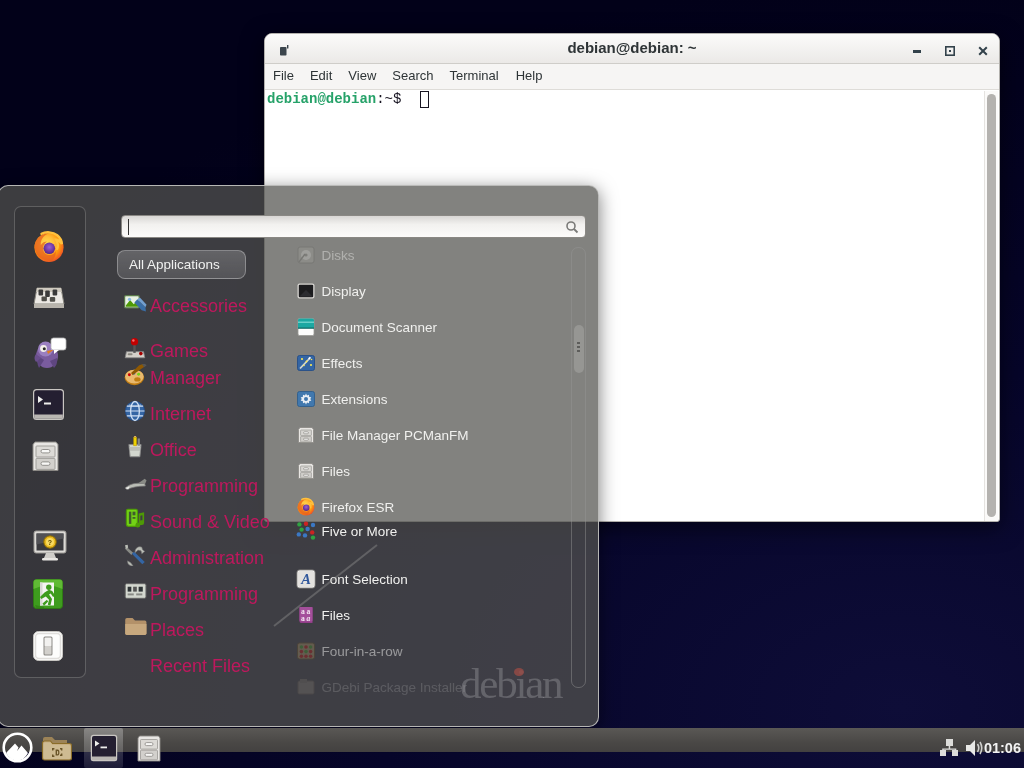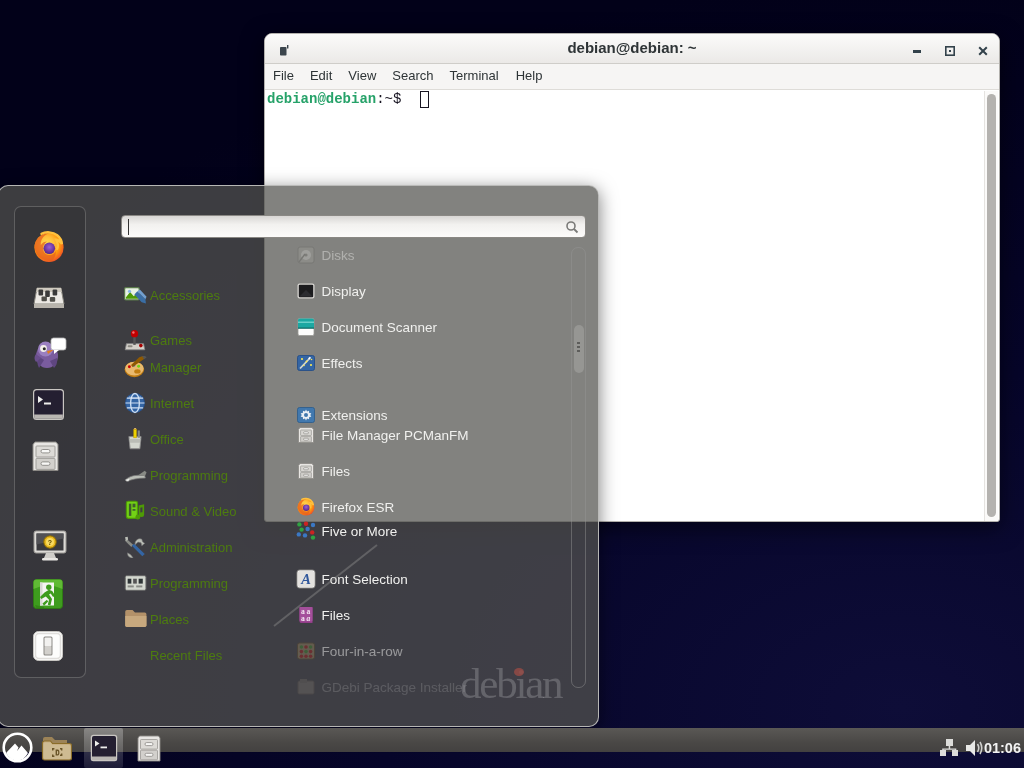--- a/index.html
+++ b/index.html
@@ -47,21 +47,21 @@
   .sicon { position:absolute; left:33px; }
 
   #searchbox { position:absolute; left:121.5px; top:28.5px; width:465px; height:23px;
                border-radius:4px; border:1px solid #8a8884;
                background:linear-gradient(#d8d6d4 0%, #f2f1ef 40%, #fcfbfa 100%); }
   #searchcursor { position:absolute; left:6px; top:3px; width:1px; height:16px; background:#333; }
   #allapps { position:absolute; left:118px; top:63.5px; width:129px; height:29px;
              background:linear-gradient(rgba(255,255,255,0.20),rgba(255,255,255,0.12));
              border:1px solid rgba(255,255,255,0.30); border-radius:8px; color:#f0f1f0;
              font-size:13.5px; line-height:27px; padding-left:11px; }
-  .cat { position:absolute; left:125px; width:180px; height:22px; color:#4d7c0f; font-size:13px; }
+  .cat { position:absolute; left:125px; width:180px; height:22px; color:#be185d; font-size:18px;margin-top:8px; }
   .cat svg { transform:scale(1.22); transform-origin:0 50%; }
   .cat .ci { position:absolute; left:0; top:1px; }
   .cat .ct { position:absolute; left:26px; top:3px; }
   .app { position:absolute; left:296.5px; width:280px; height:22px; color:#f0f0ee; font-size:13.5px; }
   .app .ai { position:absolute; left:0; top:0; }
   .app .at { position:absolute; left:26px; top:3px; }
   #mscrolltrack { position:absolute; left:572px; top:61px; width:15px; height:441px;
                   border:1px solid rgba(150,150,150,0.45); border-radius:7px; }
   #mscrollthumb { position:absolute; left:574.5px; top:139px; width:10px; height:48px;
                   background:#969693; border-radius:5px; }
@@ -201,20 +201,21 @@
     </svg>
   </div>
 
   <div id="searchbox">
     <div id="searchcursor"></div>
     <svg style="position:absolute;right:6px;top:4px" width="14" height="14" viewBox="0 0 14 14">
         <circle cx="6" cy="6" r="4" fill="none" stroke="#7a7a78" stroke-width="1.6"></circle>
         <path d="M9 9 L12.5 12.5" stroke="#7a7a78" stroke-width="1.8"></path>
       </svg>
   </div>
+  <div id="allapps">All Applications</div>
 
   <div id="cats">
     <div class="cat" style="top:99px">
         <svg class="ci" width="19" height="18" viewBox="0 0 19 18">
           <rect x="0.5" y="3" width="12" height="10" rx="1" fill="#e8f2e2" stroke="#5a7a4a"></rect>
           <path d="M1.5 11 L5 6.5 L8 10 L10 8 L12 10.5 V12 H1.5 Z" fill="#4e9a06"></path>
           <circle cx="4.5" cy="6" r="1.3" fill="#8ab8e8"></circle>
           <path d="M11 6 L17.5 12.5 L18 16 L14.5 15 L8.5 8.5 Z" fill="#3a6ea5"></path>
           <path d="M11 6 L13 4.5 L18.5 10.5 L17.5 12.5 Z" fill="#729fcf"></path>
         </svg>
@@ -350,21 +351,21 @@
           <g fill="#fce94f">
             <circle cx="6" cy="6" r="1.1"></circle>
             <circle cx="10.5" cy="8.5" r="0.9"></circle>
             <circle cx="15" cy="12" r="1.1"></circle>
             <circle cx="8" cy="12.5" r="0.8"></circle>
             <circle cx="15.5" cy="6.5" r="0.8"></circle>
           </g>
         </svg>
         <span class="at">Effects</span>
       </div>
-    <div class="app" style="top:219px">
+    <div class="app" style="top:203px">
         <svg class="ai" width="20" height="20" viewBox="0 0 20 20">
           <rect x="1.5" y="2.5" width="17" height="15" rx="2" fill="#4178ae"></rect>
           <rect x="1.5" y="2.5" width="17" height="15" rx="2" fill="none" stroke="#2a5a8a" stroke-width="0.8"></rect>
           <g fill="#e8eef5">
             <path d="M10 4.6 l1 1.8 2 -0.6 0.2 2.1 2.1 0.3 -1 1.8 1 1.8 -2.1 0.3 -0.2 2.1 -2 -0.6 -1 1.8 -1 -1.8 -2 0.6 -0.2 -2.1 -2.1 -0.3 1 -1.8 -1 -1.8 2.1 -0.3 0.2 -2.1 2 0.6 Z"></path>
           </g>
           <circle cx="10" cy="10" r="2" fill="#4178ae"></circle>
         </svg>
         <span class="at">Extensions</span>
       </div>

